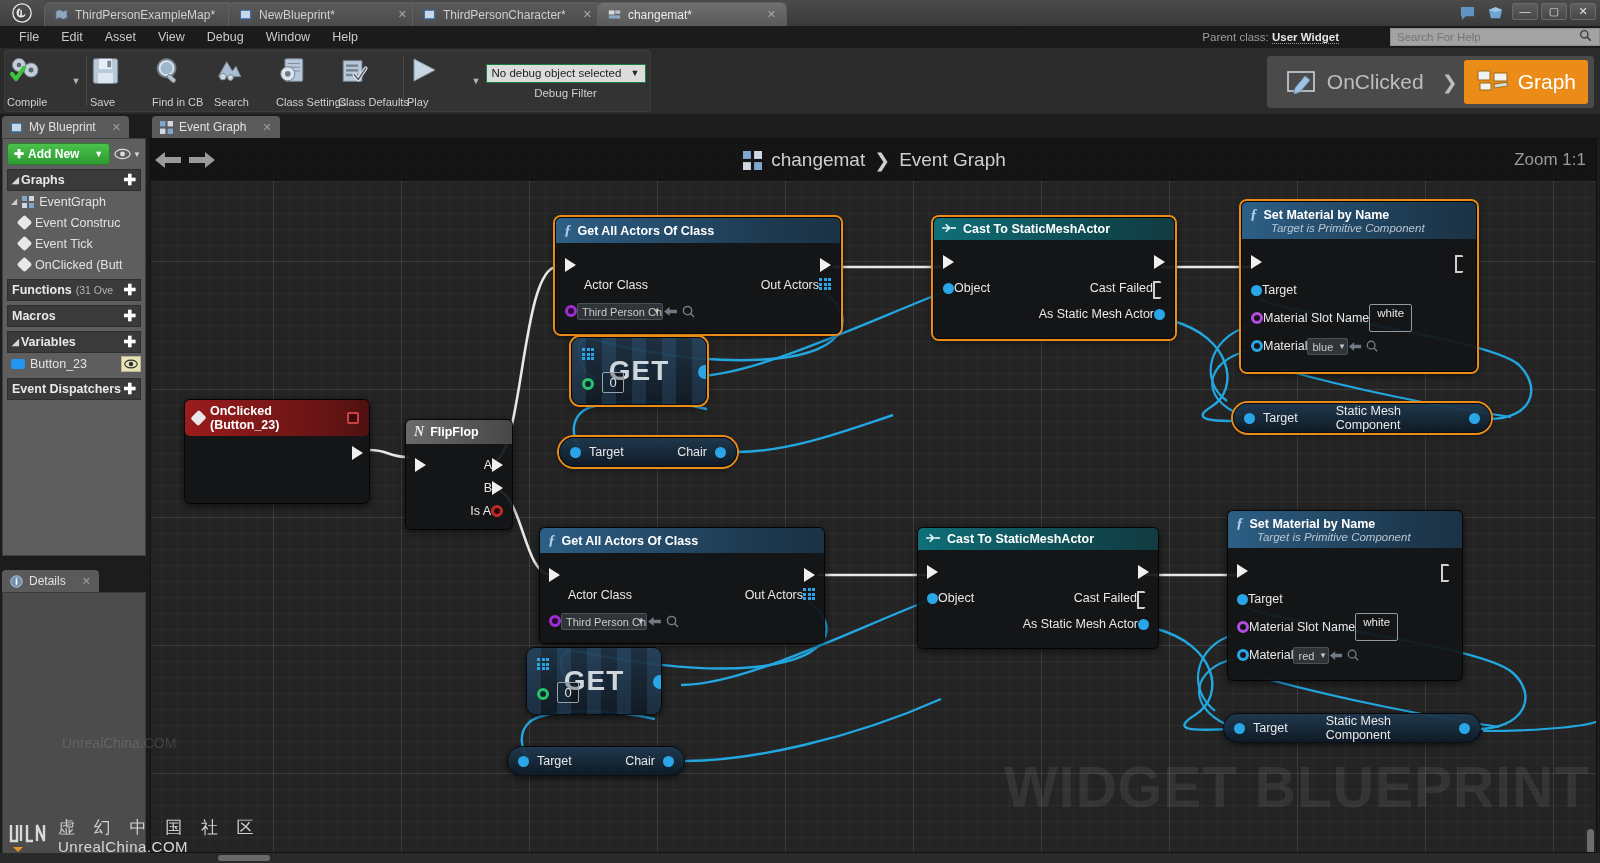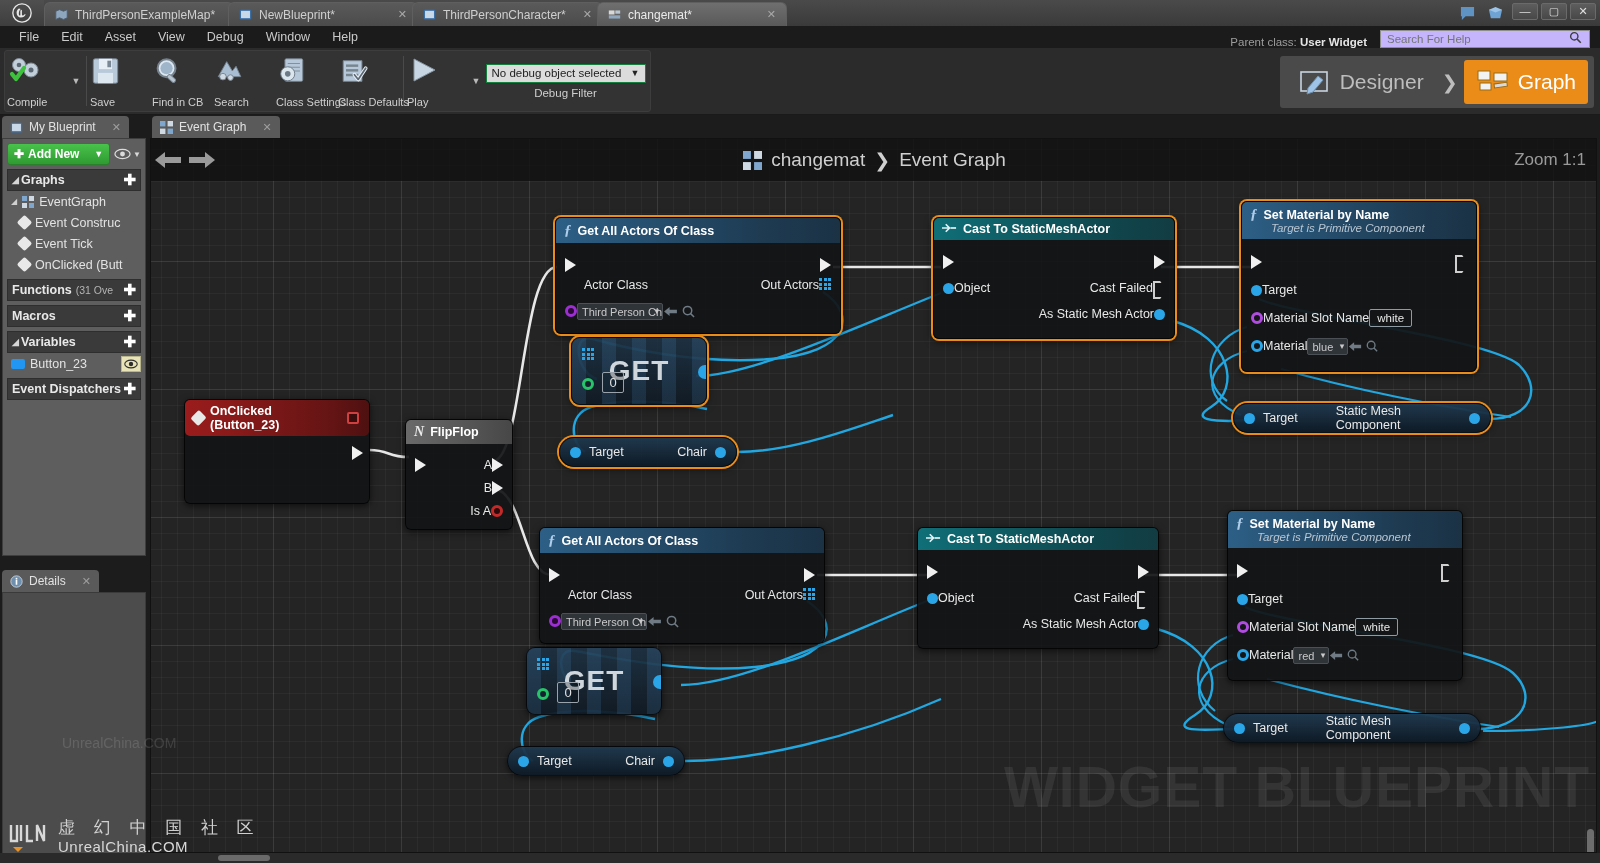--- a/index.html
+++ b/index.html
@@ -52,26 +52,26 @@
     color:#e0e0e0; font-size:11px; line-height:1;
   }
 
   
   .menubar{
     position:absolute; left:0; top:26px; width:1600px; height:22px;
     background:#1b1b1b; display:flex; align-items:center; padding-left:8px;
   }
   .menuitem{ padding:0 11px; font-size:12.5px; color:#cacaca; line-height:22px; }
   .menu-right{
-    margin-left:auto; display:flex; align-items:flex-end; height:22px; padding-right:10px;
+    margin-left:auto; display:flex; align-items:center; height:22px; padding-right:0;gap:38px;
   }
   .parentclass{ font-size:11.5px; color:#9d9d9d; margin-right:5px; }
   .parentclass b{ color:#e6e6e6; font-weight:bold; border-bottom:1px dotted #9a9a9a; }
   .helpsearch{
-    width:210px; height:18px; background:#c4b5fd; border:1px solid #8d8d8d;
+    width:210px; height:18px; background:#a3a3a3; border:1px solid #8d8d8d;
     display:flex; align-items:center; padding:0 6px; margin-left:8px;
   }
   .helpsearch input{
     border:0; background:transparent; outline:none; width:182px;
     font-size:11.5px; color:#4c4c4c; font-family:"Liberation Sans",sans-serif;
   }
 
   
   .toolbar{
     position:absolute; left:0; top:48px; width:1600px; height:67px;
@@ -257,21 +257,21 @@
   }
   .combo{
     background:#2f3439; border:1px solid #4a5055; border-radius:2px;
     font-size:11px; color:#c9c9c9; padding:1px 14px 1px 4px; position:relative;
     max-width:86px; overflow:hidden; white-space:nowrap; height:17px; line-height:14px;
   }
   .combo::after{ content:"▾"; position:absolute; right:3px; top:0px; font-size:9px; color:#c9c9c9;}
   .smallcombo{ max-width:52px; }
   .txtfield{
     background:transparent; border:1px solid #8f9aa3; border-radius:2px;
-    font-size:11.5px; color:#e8e8e8; padding:1px 7px; height:18px; line-height:14px;
+    font-size:11.5px; color:#e8e8e8; padding:1px 7px; height:28px; line-height:14px;
   }
   .miniicons{ display:flex; align-items:center; gap:4px; color:#7d8790; font-size:12px; }
 
   
   .getnode{
     width:136px;height:68px;border-radius:9px;
     background:linear-gradient(180deg,rgba(30,50,68,.92),rgba(16,26,36,.94));
     border:1px solid rgba(0,0,0,.7);
     position:relative; display:flex; align-items:center; justify-content:center;
     box-shadow:0 2px 7px rgba(0,0,0,.6);
@@ -504,21 +504,21 @@
         <div class="dbglbl">Debug Filter</div>
       </div>
     </div>
 
     <div class="modeswitch">
       <div class="mode">
         <svg width="34" height="30" viewBox="0 0 34 30">
           <rect x="3" y="5" width="26" height="19" fill="none" stroke="#c9d4de" stroke-width="1.6"></rect>
           <path d="M10 21l10-12 5 4-10 12-6 2z" fill="#9ec3e6" stroke="#6f90ad"></path>
         </svg>
-        <span>Designer</span>
+        <span>OnClicked</span>
       </div>
       <span class="modechev">❯</span>
       <div class="mode active">
         <svg width="34" height="28" viewBox="0 0 34 28">
           <rect x="2" y="3" width="12" height="9" fill="#f2f2f2" stroke="#9a6a12"></rect>
           <rect x="18" y="5" width="13" height="8" fill="#f2f2f2" stroke="#9a6a12"></rect>
           <rect x="4" y="15" width="11" height="7" fill="#f2f2f2" stroke="#9a6a12"></rect>
           <rect x="18" y="16" width="13" height="4" fill="#d9d9d9" stroke="#9a6a12" transform="rotate(-8 18 16)"></rect>
         </svg>
         <span>Graph</span>

